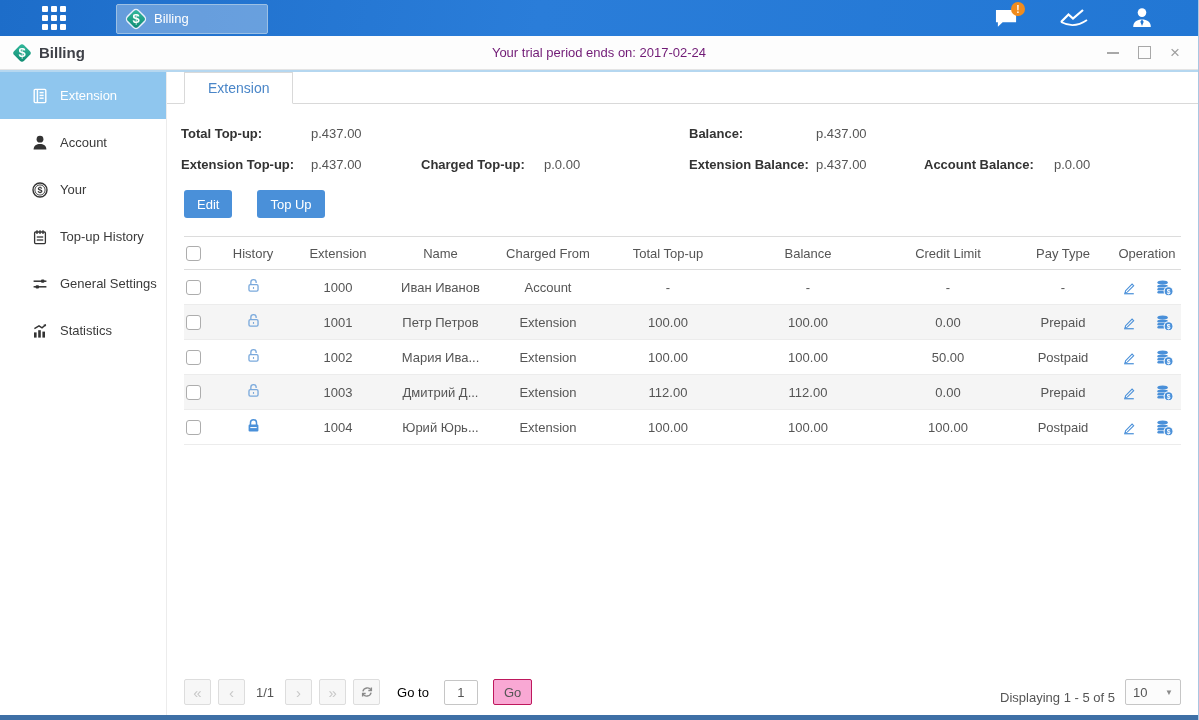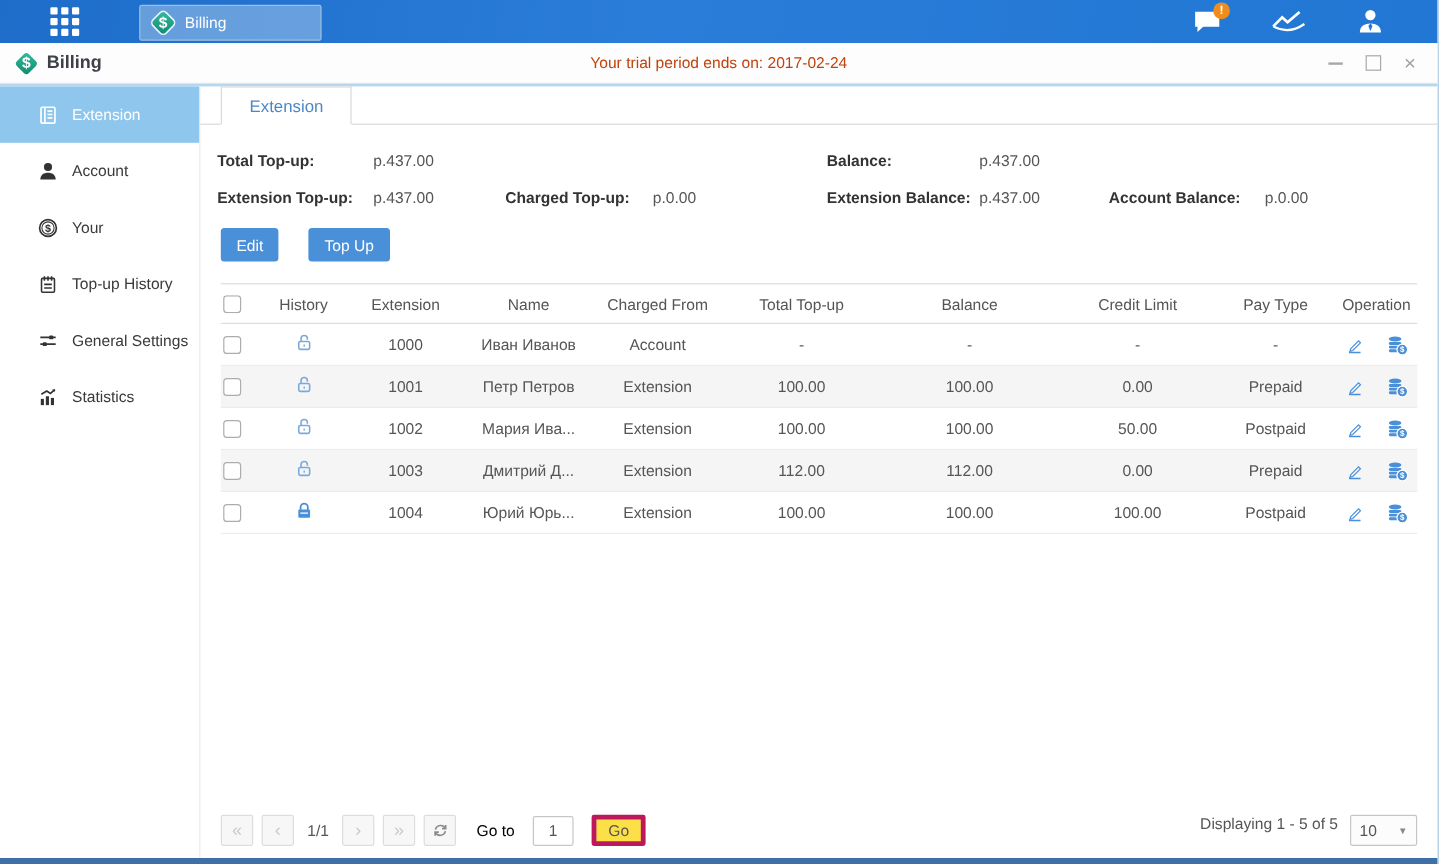--- a/index.html
+++ b/index.html
@@ -44,21 +44,21 @@
     color:#fff; font-weight:bold; font-size:13px;
   }
 
   
   .winbar {
     height:34px; flex:0 0 34px; background:#fdfdfd; position:relative;
     display:flex; align-items:center; border-bottom:1px solid #e4e4e4;
   }
   .win-title { display:flex; align-items:center; gap:7px; margin-left:12px; }
   .win-title .t { font-size:15px; font-weight:bold; color:#3f4148; }
-  .trial { position:absolute; left:0; right:0; text-align:center; color:#c2410c; font-size:13px; pointer-events:none; }
+  .trial { position:absolute; left:0; right:0; text-align:center; color:#701a75; font-size:13px; pointer-events:none; }
   .win-controls { position:absolute; right:14px; display:flex; align-items:center; gap:13px; }
   .wc { width:18px; height:18px; display:flex; align-items:center; justify-content:center; color:#9a9a9a; cursor:pointer; }
   .wc-min::before { content:""; width:12px; height:2px; background:#a8a8a8; }
   .wc-max::before { content:""; width:11px; height:11px; border:1.5px solid #a8a8a8; }
   .wc-close { font-size:17px; line-height:1; color:#a0a0a0; }
 
   .topline { height:2px; flex:0 0 2px; background:#b5d7f0; }
 
   
   .main { flex:1; display:flex; min-height:0; }
@@ -132,24 +132,24 @@
     display:flex; align-items:center; justify-content:center;
     color:#c8c8c8; font-size:15px; cursor:pointer; user-select:none;
   }
   .page-ind { margin:0 4px; color:#555; }
   .goto-label { margin-left:10px; margin-right:8px; color:#000000; }
   .goto-input {
     width:34px; height:25px; border:1px solid #c6c6c6; border-radius:2px;
     text-align:center; font-family:inherit; font-size:13px; color:#555;
   }
   .go-btn {
-    margin-left:8px; height:26px; padding:0 10px; background:#fde047; border:4px solid #be185d;
+    margin-left:8px; height:26px; padding:0 10px; background:#f9a8d4; border:1px solid #be185d;
     border-radius:2px; color:#555; font-family:inherit; font-size:13px; cursor:pointer;
   }
-  .footer-right { margin-left:auto; display:flex; align-items:flex-start; gap:10px; color:#555; }
+  .footer-right { margin-left:auto; display:flex; align-items:flex-end; gap:10px; color:#555; }
   .pagesize {
     width:56px; height:26px; border:1px solid #c6c6c6; border-radius:2px; background:#fcfcfc;
     display:flex; align-items:center; justify-content:space-between; padding:0 7px; cursor:pointer;
   }
   .pagesize .arrow { font-size:8px; color:#8a8a8a; }
 
   .bottomstrip { height:5px; flex:0 0 5px; background:#3e70a6; }
 
   svg { display:block; }
 </style>

